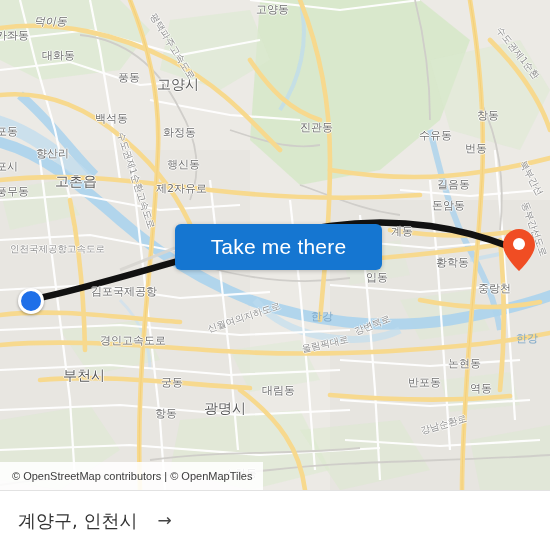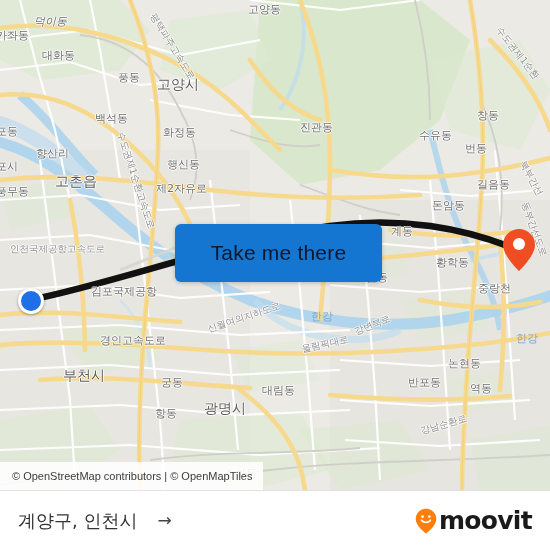--- a/index.html
+++ b/index.html
@@ -40,23 +40,23 @@
   .origin-marker{
     position:absolute;width:26px;height:26px;border-radius:50%;
     background:#1e6fe8;border:3px solid #ffffff;
     box-sizing:border-box;
     box-shadow:0 1px 3px rgba(0,0,0,.35);
   }
   .dest-marker{position:absolute;width:34px;height:44px;}
 
   
   .cta{
-    position:absolute;left:175px;top:224px;width:207px;height:58px;
+    position:absolute;left:175px;top:224px;width:207px;height:46px;
     background:#1576d1;border-radius:6px;border:none;
-    color:#0f172a;font-size:21px;letter-spacing:.2px;
+    color:#ffffff;font-size:21px;letter-spacing:.2px;
     font-family:"Liberation Sans","DejaVu Sans",sans-serif;
     display:flex;align-items:center;justify-content:center;
     cursor:pointer;
     box-shadow:0 1px 4px rgba(0,0,0,.22);
   }
 
   
   .attrib{
     position:absolute;left:0;top:462px;
     height:28px;padding:0 10px 0 12px;
@@ -203,41 +203,41 @@
           <path d="M126,277 L181,255"></path>
         </g>
 
         <path d="M30,300 C120,282 230,240 330,226 C400,216 465,228 518,250" stroke="#111111" stroke-width="6.5" fill="none" stroke-linecap="round"></path>
       </g>
     </svg>
 
     <div id="labels">
         <div class="lbl town" style="left: 34px; top: 14px; font-style: italic;">덕이동</div>
         <div class="lbl town" style="left: -4px; top: 28px;">가좌동</div>
-        <div class="lbl town" style="left: 248px; top: 2px;">고양동</div>
+        <div class="lbl town" style="left: 256px; top: 2px;">고양동</div>
         <div class="lbl road" style="left: 152px; top: 8px; transform: rotate(58deg);">평택파주고속도로</div>
         <div class="lbl town" style="left: 42px; top: 48px;">대화동</div>
         <div class="lbl town" style="left: 118px; top: 70px;">풍동</div>
         <div class="lbl city" style="left: 157px; top: 76px;">고양시</div>
         <div class="lbl town" style="left: 95px; top: 111px;">백석동</div>
         <div class="lbl town" style="left: 163px; top: 125px;">화정동</div>
         <div class="lbl town" style="left: 300px; top: 120px;">진관동</div>
         <div class="lbl town" style="left: 419px; top: 128px;">수유동</div>
         <div class="lbl town" style="left: 477px; top: 108px;">창동</div>
         <div class="lbl town" style="left: 465px; top: 141px;">번동</div>
         <div class="lbl road" style="left: 498px; top: 22px; transform: rotate(52deg);">수도권제1순환</div>
         <div class="lbl road" style="left: 120px; top: 126px; transform: rotate(72deg);">수도권제1순환고속도로</div>
         <div class="lbl town" style="left: -4px; top: 124px;">포동</div>
         <div class="lbl town" style="left: 36px; top: 146px;">향산리</div>
         <div class="lbl town" style="left: -4px; top: 159px;">포시</div>
         <div class="lbl town" style="left: 167px; top: 157px;">행신동</div>
         <div class="lbl city" style="left: 55px; top: 173px;">고촌읍</div>
         <div class="lbl town" style="left: -4px; top: 184px;">풍무동</div>
         <div class="lbl town" style="left: 156px; top: 181px;">제2자유로</div>
-        <div class="lbl town" style="left: 437px; top: 177px; margin-left: 40px;">길음동</div>
+        <div class="lbl town" style="left: 437px; top: 177px;">길음동</div>
         <div class="lbl town" style="left: 432px; top: 198px;">돈암동</div>
         <div class="lbl road" style="left: 522px; top: 155px; transform: rotate(62deg);">북부간선</div>
         <div class="lbl road" style="left: 524px; top: 196px; transform: rotate(70deg);">동부간선도로</div>
         <div class="lbl town" style="left: 391px; top: 224px;">계동</div>
         <div class="lbl road" style="left: 10px; top: 243px;">인천국제공항고속도로</div>
         <div class="lbl town" style="left: 91px; top: 284px;">김포국제공항</div>
         <div class="lbl town" style="left: 436px; top: 255px;">황학동</div>
         <div class="lbl town" style="left: 365px; top: 246px;">울</div>
         <div class="lbl town" style="left: 366px; top: 270px;">입동</div>
         <div class="lbl town" style="left: 478px; top: 281px;">중랑천</div>
@@ -275,23 +275,14 @@
       <span class="sep">|</span>
       <span>© OpenMapTiles</span>
     </div>
   </div>
 
   <div class="footer">
     <div class="route-title">
       <span>계양구, 인천시</span>
       <span class="route-arrow">→</span>
     </div>
-    <div class="brand">
-      <svg width="22" height="26" viewBox="0 0 22 26">
-        <path d="M11 0.7 C5.3 0.7 0.7 5.3 0.7 11 C0.7 18 11 25.5 11 25.5 C11 25.5 21.3 18 21.3 11 C21.3 5.3 16.7 0.7 11 0.7 Z" fill="#ff7d0a"></path>
-        <circle cx="7.6" cy="8.6" r="1.35" fill="#ffffff"></circle>
-        <circle cx="14.4" cy="8.6" r="1.35" fill="#ffffff"></circle>
-        <path d="M6.6 12.2 C8.2 15.2 13.8 15.2 15.4 12.2" stroke="#ffffff" stroke-width="1.7" fill="none" stroke-linecap="round"></path>
-      </svg>
-      <span class="brand-word">moovit</span>
-    </div>
   </div>
 </div>
 
 </body></html>

